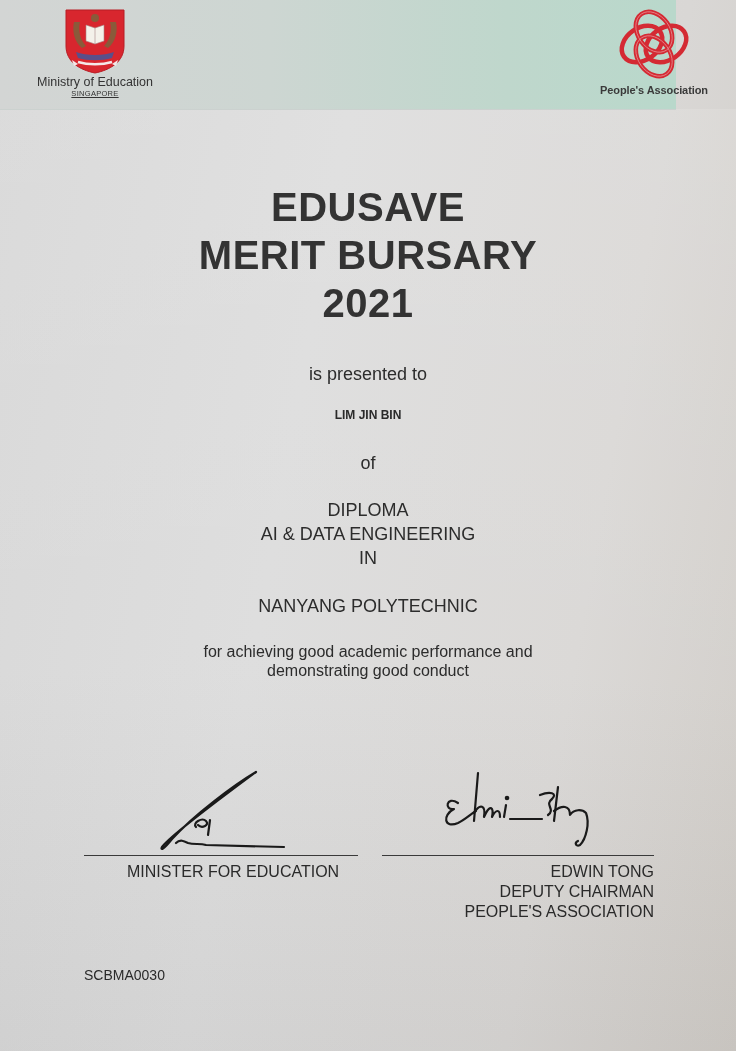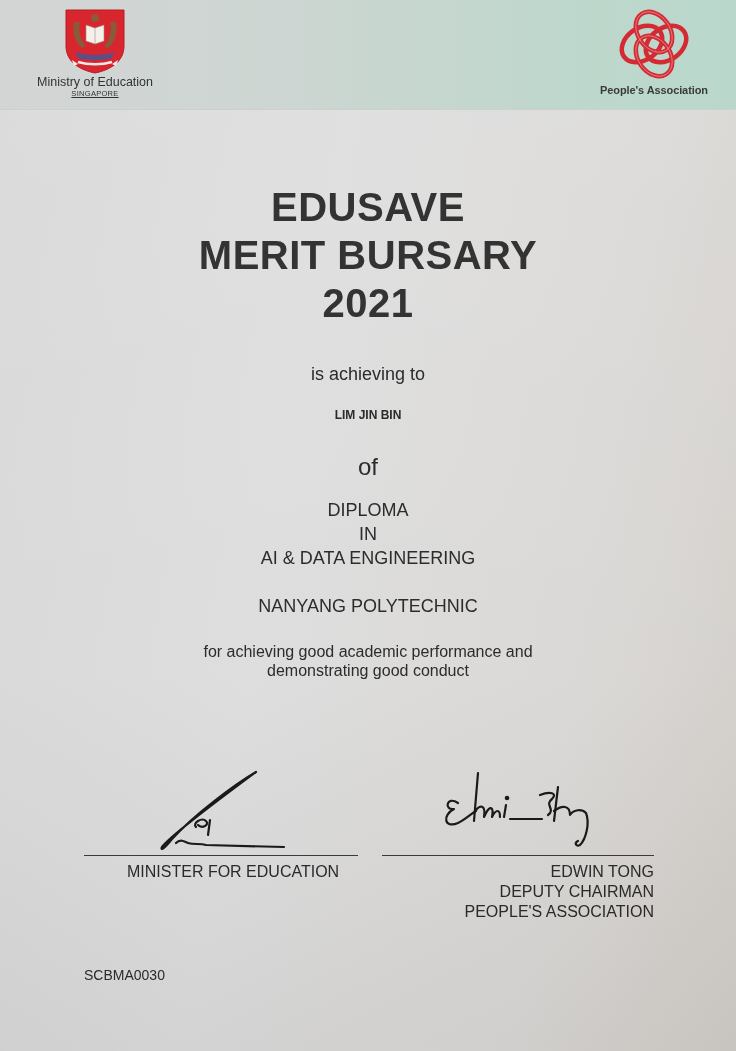--- a/index.html
+++ b/index.html
@@ -8,37 +8,38 @@
     font-family: "Liberation Sans", sans-serif;
     background: linear-gradient(100deg, #d6d6d6 0%, #dcdcdc 40%, #d9d7d5 75%, #d0ccc7 100%);
     color: #2a2a2a;
   }
   .paper-shade {
     position: absolute; left: 0; top: 109px; width: 736px; height: 942px;
     background: linear-gradient(180deg, rgba(255,255,255,0.12) 0%, rgba(255,255,255,0.05) 60%, rgba(0,0,0,0.04) 100%);
     pointer-events: none;
   }
   .header-band {
-    position: absolute; left: 0; top: 0; width: 736px; height: 109px;
+    position: absolute; left: 0; top: 0; width: 664px; height: 109px;
     background: linear-gradient(90deg, #d3d5d4 0%, #cdd6d2 40%, #bfd7cc 75%, #b9d8cb 100%);
     border-bottom: 1px solid #c4cbc8;
+    padding-left: 12px;
   }
   .moe-logo { position: absolute; left: 30px; top: 8px; width: 130px; text-align: center; }
   .moe-crest { width: 62px; height: 66px; margin: 0 auto; display: block; }
   .moe-name { font-size: 12.5px; color: #333; margin-top: 2px; line-height: 13px; }
   .moe-sub { font-size: 7.5px; color: #333; letter-spacing: 0.3px; line-height: 9px; text-decoration: underline; }
   .pa-logo { position: absolute; left: 596px; top: 6px; width: 116px; text-align: center; }
   .pa-mark { width: 76px; height: 76px; display: block; margin: 0 auto; }
   .pa-name { font-size: 11px; font-weight: bold; color: #3a3a3a; margin-top: 2px; letter-spacing: -0.1px; }
 
   .center { position: absolute; left: 0; width: 736px; text-align: center; }
   .title { top: 183px; font-weight: bold; font-size: 40px; line-height: 48px; color: #333; letter-spacing: 0.5px; }
   .presented { top: 364px; font-size: 18px; color: #2c2c2c; }
   .recipient { top: 408px; font-size: 12px; font-weight: bold; color: #2a2a2a; }
-  .of { top: 453px; font-size: 24px; color: #2c2c2c; }
+  .of { top: 453px; font-size: 18px; color: #2c2c2c; }
   .course { top: 498px; font-size: 18px; line-height: 24px; color: #2c2c2c; }
   .school { top: 596px; font-size: 18px; color: #2c2c2c; }
   .reason { top: 642px; font-size: 16px; line-height: 19px; color: #2c2c2c; }
 
   .sig-block { position: absolute; }
   .sig-left { left: 84px; top: 765px; width: 274px; }
   .sig-right { left: 382px; top: 765px; width: 272px; text-align: right; }
   .sig-svg { display: block; }
   .sig-line { height: 1px; background: #3a3a3a; }
   .sig-text { font-size: 16px; line-height: 20px; color: #2a2a2a; margin-top: 6px; }
@@ -85,28 +86,28 @@
 </div>
 
 <div class="paper-shade"></div>
 
 <div class="center title">
   <div>EDUSAVE</div>
   <div>MERIT BURSARY</div>
   <div>2021</div>
 </div>
 
-<div class="center presented">is achieving to</div>
+<div class="center presented">is presented to</div>
 <div class="center recipient">LIM JIN BIN</div>
 <div class="center of">of</div>
 
 <div class="center course">
   <div>DIPLOMA</div>
+  <div>AI &amp; DATA ENGINEERING</div>
   <div>IN</div>
-  <div>AI &amp; DATA ENGINEERING</div>
 </div>
 
 <div class="center school">NANYANG POLYTECHNIC</div>
 
 <div class="center reason">
   <div>for achieving good academic performance and</div>
   <div>demonstrating good conduct</div>
 </div>
 
 <div class="sig-block sig-left">

